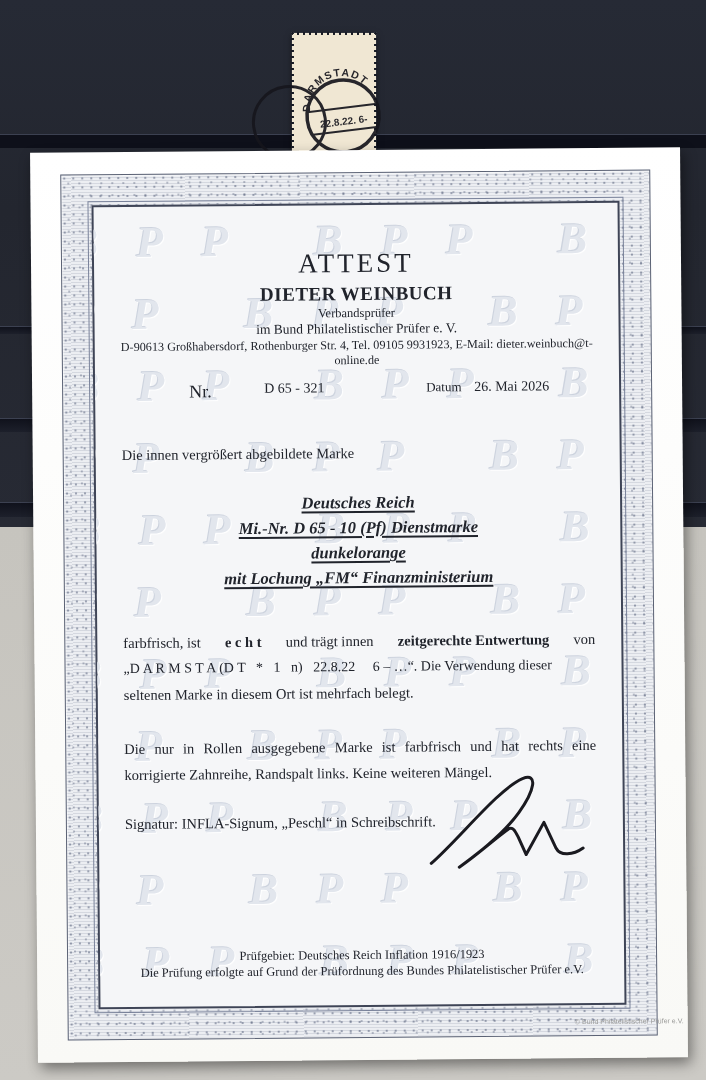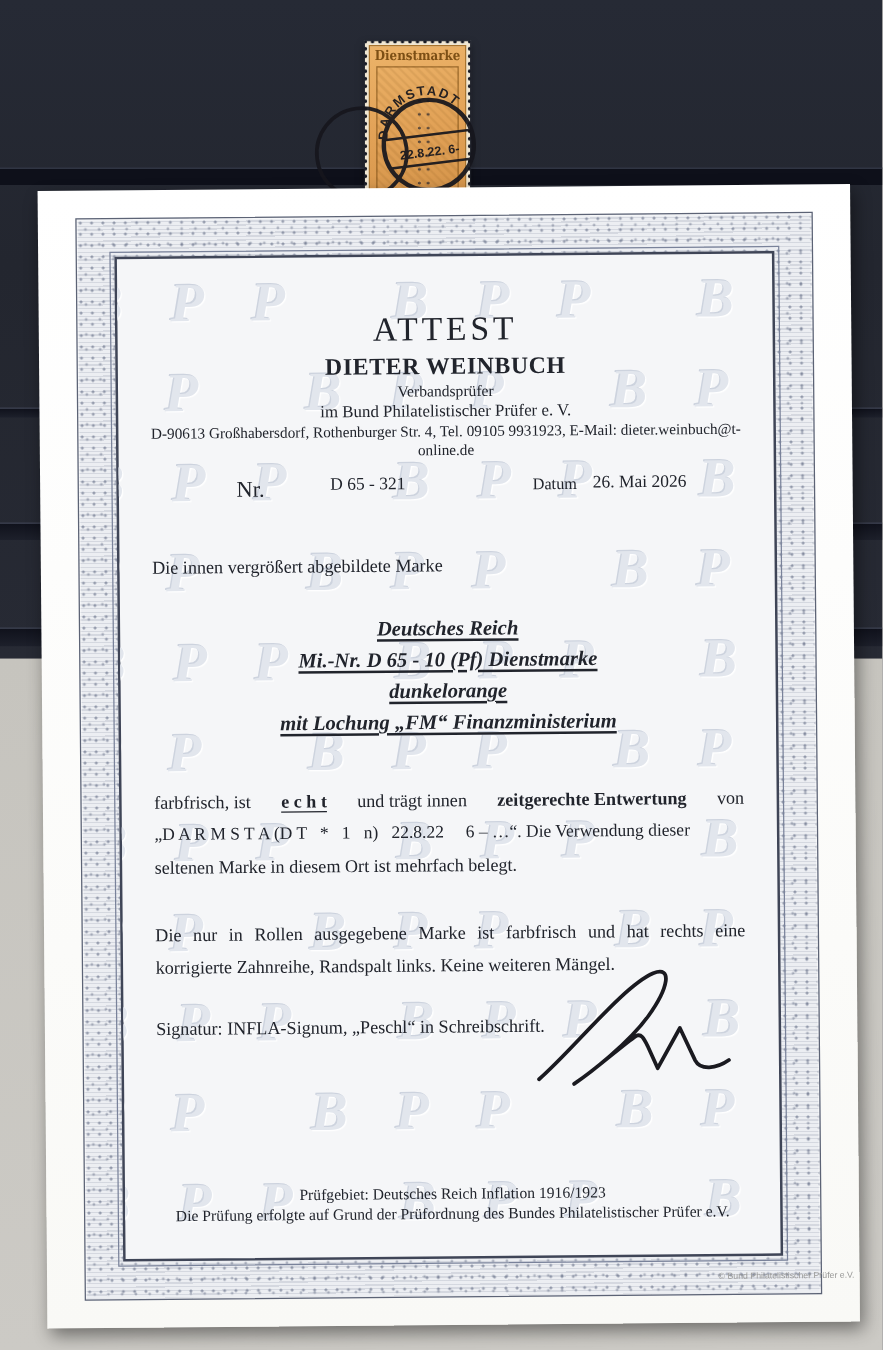--- a/index.html
+++ b/index.html
@@ -89,21 +89,21 @@
 
   .intro{margin-top:46px;font-size:14.5px;line-height:18px;}
 
   .subject{margin-top:28px;text-align:center;font-size:16.5px;line-height:25px;
            font-weight:bold;font-style:italic;}
   .subject div{text-decoration:underline;text-underline-offset:3px;
                text-decoration-thickness:1.5px;}
 
   .finding{margin-top:38px;font-size:14.5px;line-height:26px;}
   .f-row{display:flex;justify-content:space-between;}
-  .f-genuine{font-weight:bold;text-decoration:underline;text-underline-offset:3px;}
+  .f-genuine{font-weight:bold;text-underline-offset:3px;}
   .f-bold{font-weight:bold;}
   .f-l2{white-space:pre;font-size:14px;}
 
   .condition{margin-top:28px;font-size:14.5px;line-height:26px;}
   .cond1{text-align:justify;text-align-last:justify;}
 
   .sig{position:relative;margin-top:28px;font-size:14.5px;height:22px;}
   .sig svg{position:absolute;left:300px;top:-42px;width:170px;height:105px;}
 
   .footer{margin-top:112px;text-align:center;font-size:12.5px;line-height:15.5px;}
@@ -122,25 +122,20 @@
     <div class="band b3"></div>
     <div class="band b4"></div>
   </div>
   <div class="floor"></div>
 
   <div class="stamp">
     <div class="perf perf-t"></div>
     <div class="perf perf-b"></div>
     <div class="perf perf-l"></div>
     <div class="perf perf-r"></div>
-    <div class="stamp-body">
-      <div class="stamp-title">Dienstmarke</div>
-      <div class="stamp-orn"></div>
-      <div class="perfin"></div>
-    </div>
     <svg class="postmark" viewBox="0 0 96 150">
       <defs>
           <path id="arcT" d="M 24 76 A 32 32 0 0 1 88 76"></path>
         </defs>
       <circle class="pm-stroke" cx="56" cy="84" r="36" stroke-width="3.5"></circle>
       <circle class="pm-stroke" cx="2" cy="84" r="36" stroke-width="3"></circle>
       <path class="pm-stroke" d="M 21 76 H 91" stroke-width="2"></path>
       <path class="pm-stroke" d="M 24 99 H 88" stroke-width="2"></path>
       <text class="pm-text" font-size="10.5" letter-spacing="1.5">
         <textPath href="#arcT">DARMSTADT</textPath>

